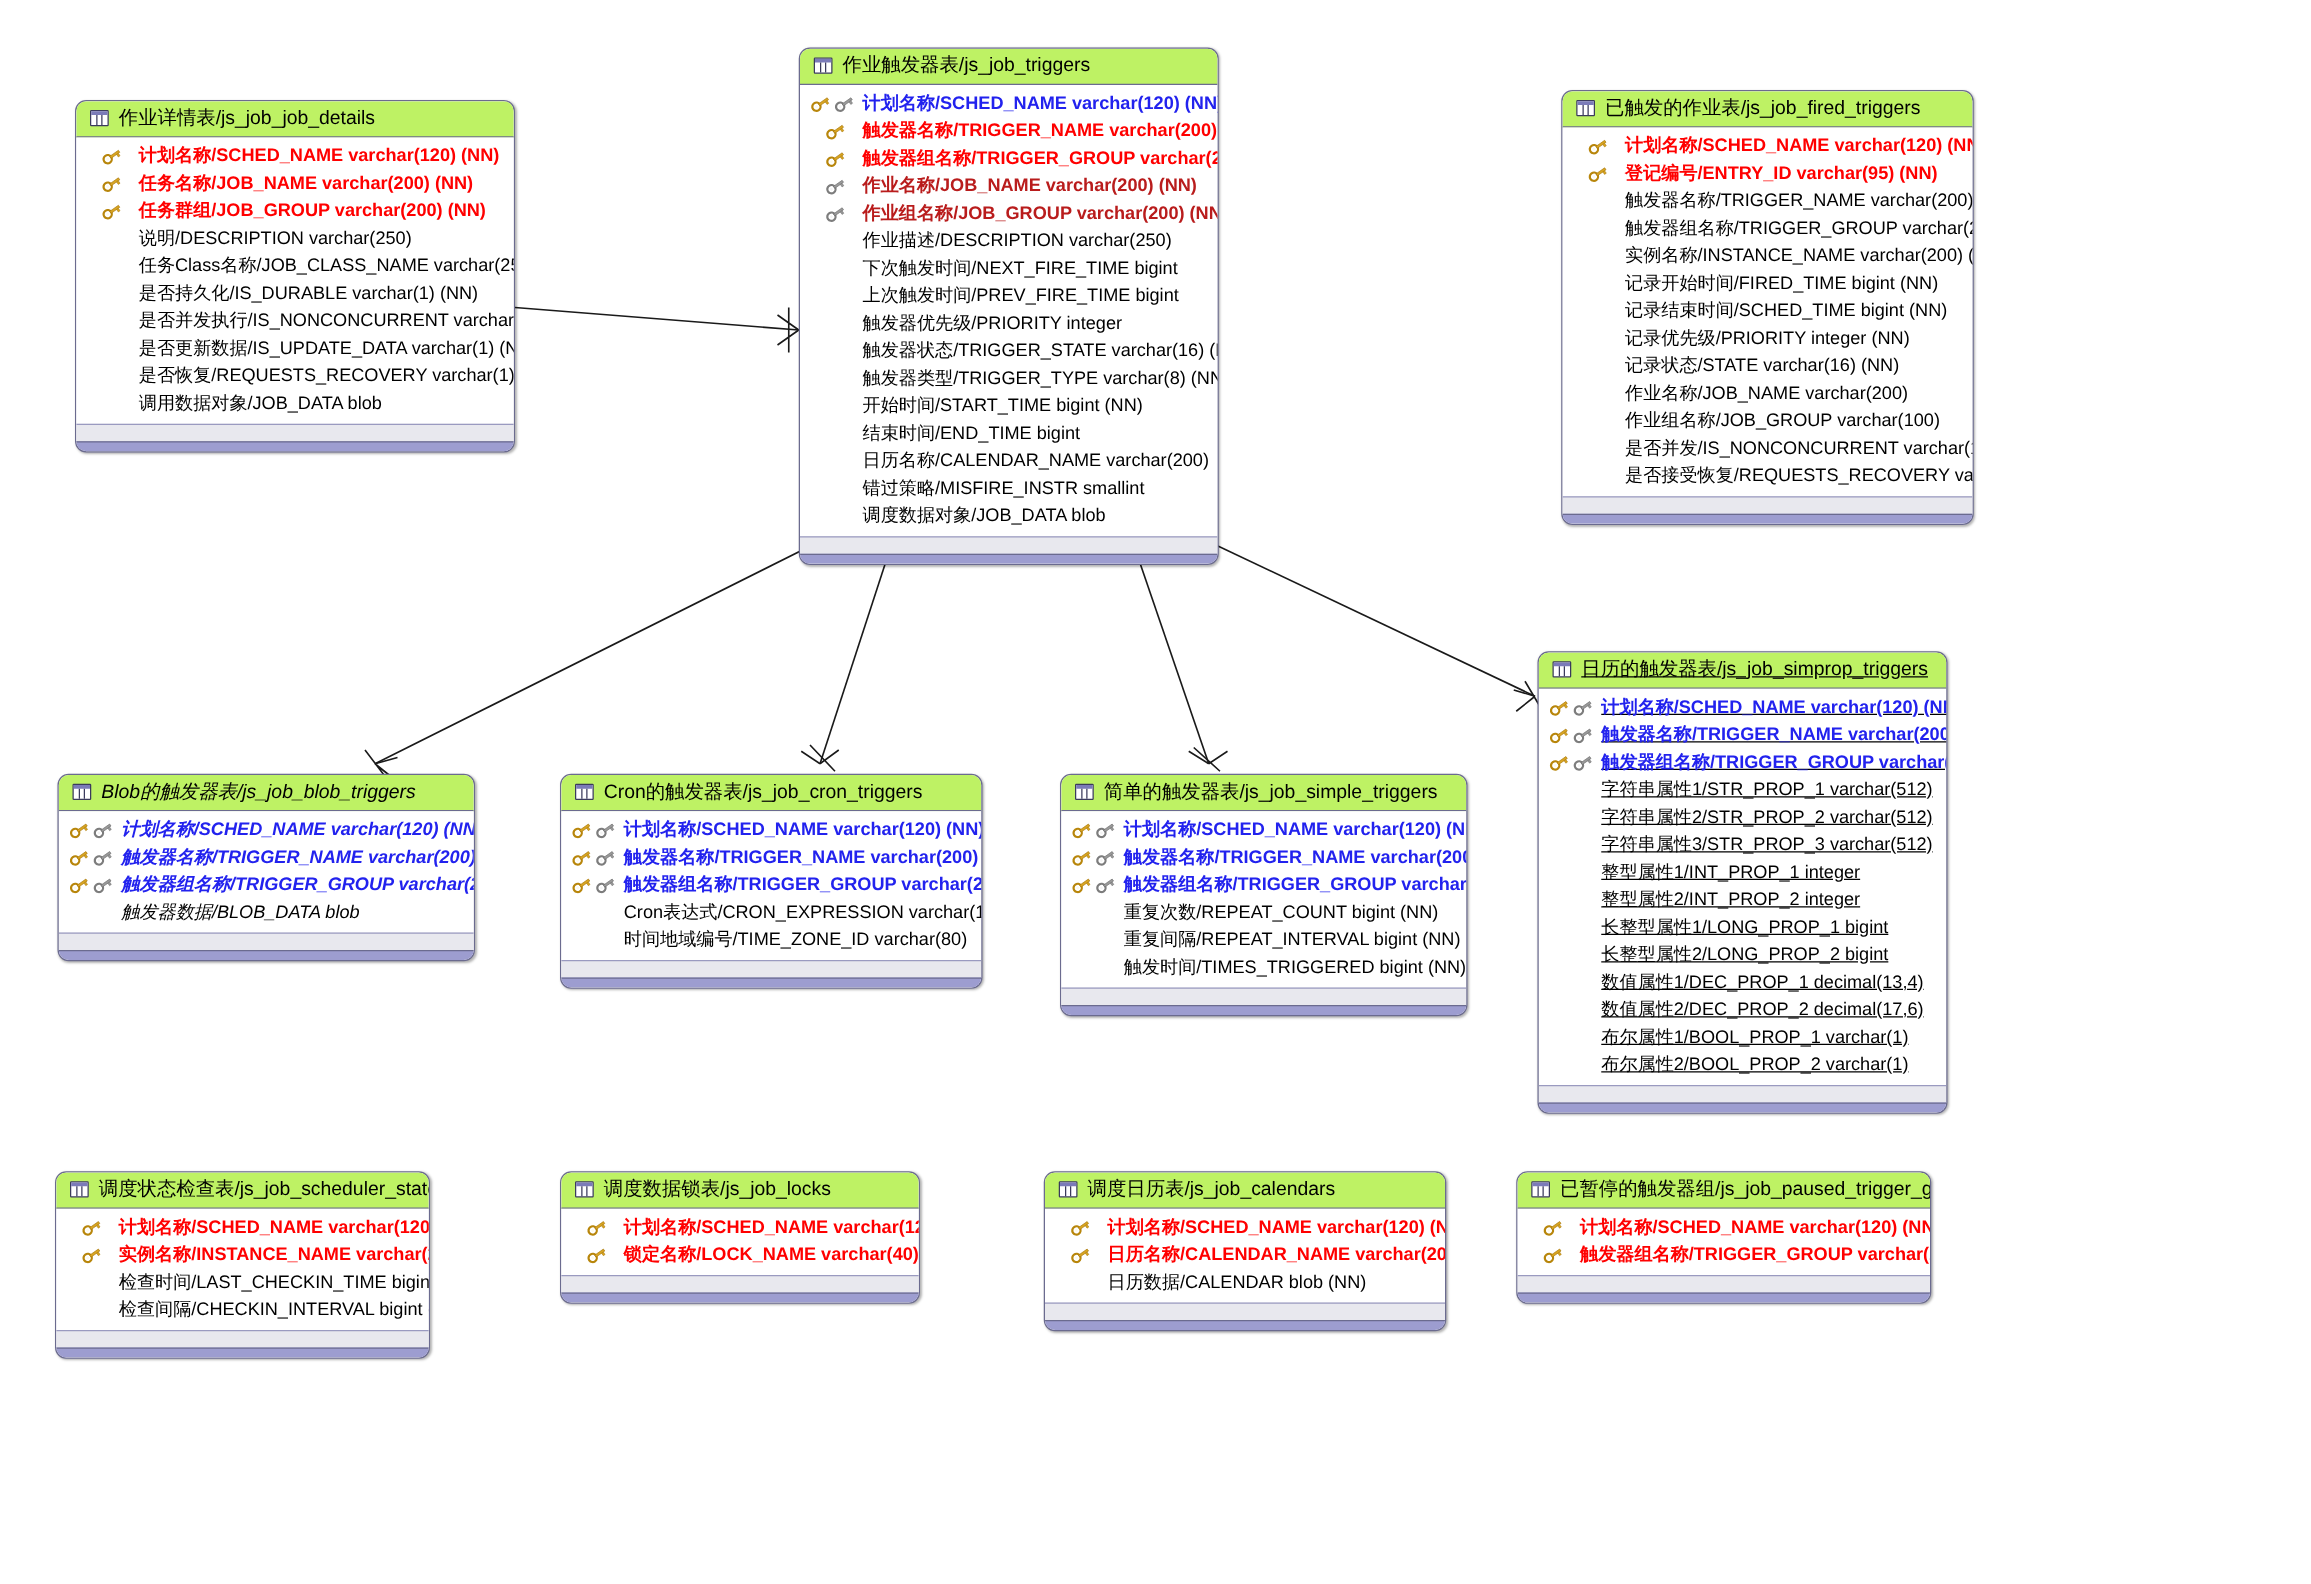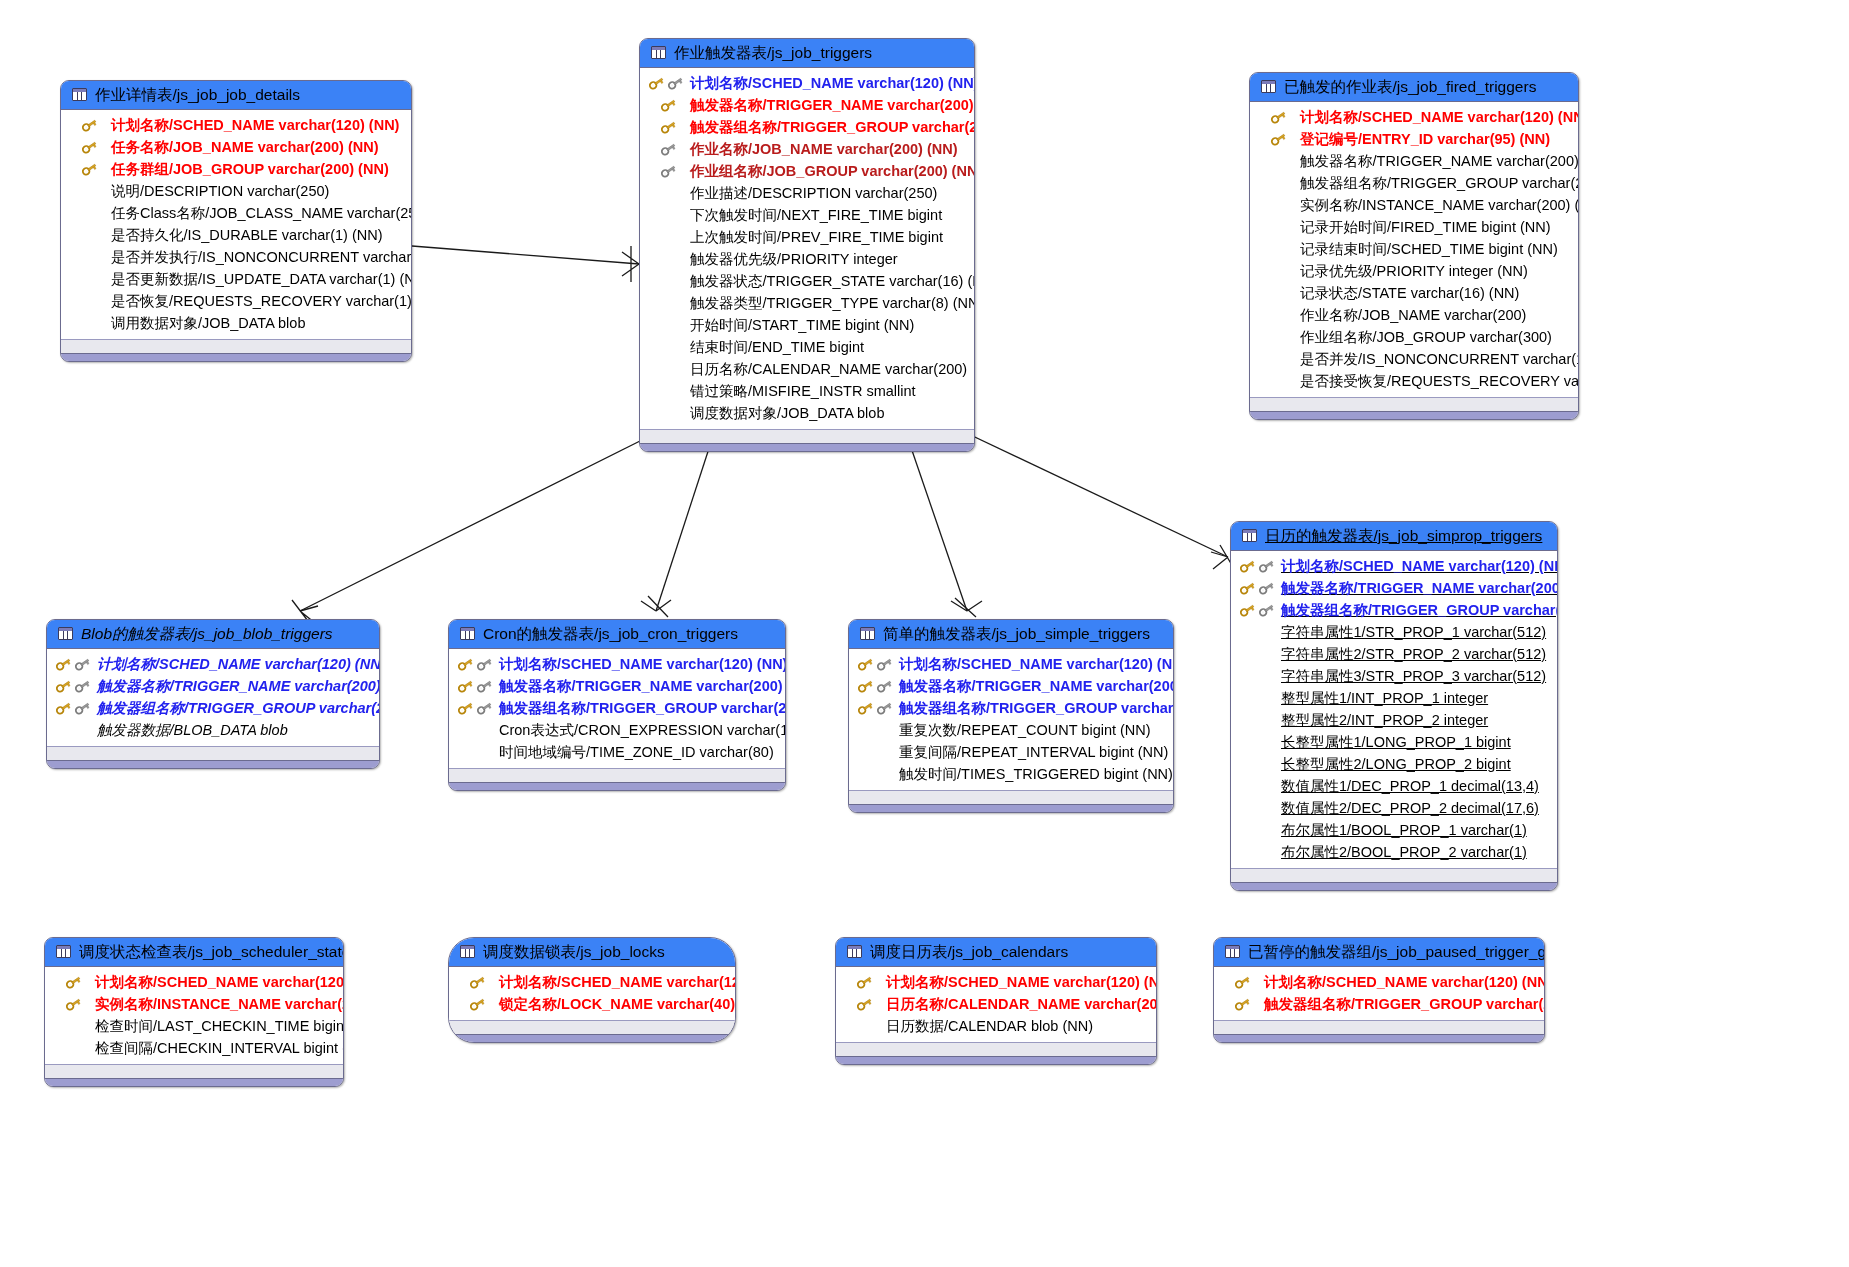--- a/index.html
+++ b/index.html
@@ -31,21 +31,21 @@
     border-radius: 9px;
     background: #ffffff;
     box-shadow: 1px 1px 2px rgba(0,0,0,0.30);
     box-sizing: border-box;
     overflow: hidden;
   }
   .entity-header {
     display: flex;
     align-items: center;
     gap: 8px;
-    background: #3b82f6;
+    background: #bef264;
     border-bottom: 1px solid #6b6b8f;
     padding: 5px 10px 5px 11px;
     font-size: 15.5px;
     color: #000000;
     line-height: 1.15;
     white-space: nowrap;
   }
   .tbl-icon {
     width: 15px;
     height: 13px;
@@ -437,21 +437,21 @@
         <div class="attr">
           <span class="keyslot"></span>
           <span class="attr-label plain">记录状态/STATE varchar(16) (NN)</span>
         </div>
         <div class="attr">
           <span class="keyslot"></span>
           <span class="attr-label plain">作业名称/JOB_NAME varchar(200)</span>
         </div>
         <div class="attr">
           <span class="keyslot"></span>
-          <span class="attr-label plain">作业组名称/JOB_GROUP varchar(300)</span>
+          <span class="attr-label plain">作业组名称/JOB_GROUP varchar(100)</span>
         </div>
         <div class="attr">
           <span class="keyslot"></span>
           <span class="attr-label plain">是否并发/IS_NONCONCURRENT varchar(1)</span>
         </div>
         <div class="attr">
           <span class="keyslot"></span>
           <span class="attr-label plain">是否接受恢复/REQUESTS_RECOVERY varchar(1)</span>
         </div>
       </div>
@@ -907,21 +907,21 @@
           <span class="attr-label plain">检查时间/LAST_CHECKIN_TIME bigint (NN)</span>
         </div>
         <div class="attr">
           <span class="keyslot"></span>
           <span class="attr-label plain">检查间隔/CHECKIN_INTERVAL bigint (NN)</span>
         </div>
       </div>
       <div class="entity-footer"></div>
       <div class="entity-footbar"></div>
     </div>
-    <div class="entity" style="left: 448px; top: 937px; width: 288px; border-radius: 26px;">
+    <div class="entity" style="left: 448px; top: 937px; width: 288px;">
       <div class="entity-header">
         <span class="tbl-icon"></span>
         <span>调度数据锁表/js_job_locks</span>
       </div>
       <div class="entity-body">
         <div class="attr">
           <span class="keyslot one">
             <span class="key">
               <svg width="17" height="14" viewBox="0 0 17 14" xmlns="http://www.w3.org/2000/svg">
                 <g transform="rotate(-35 8.5 7)">

